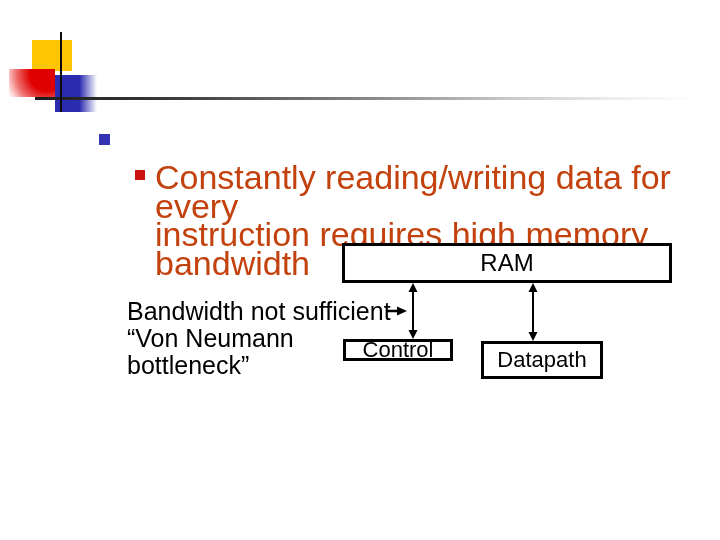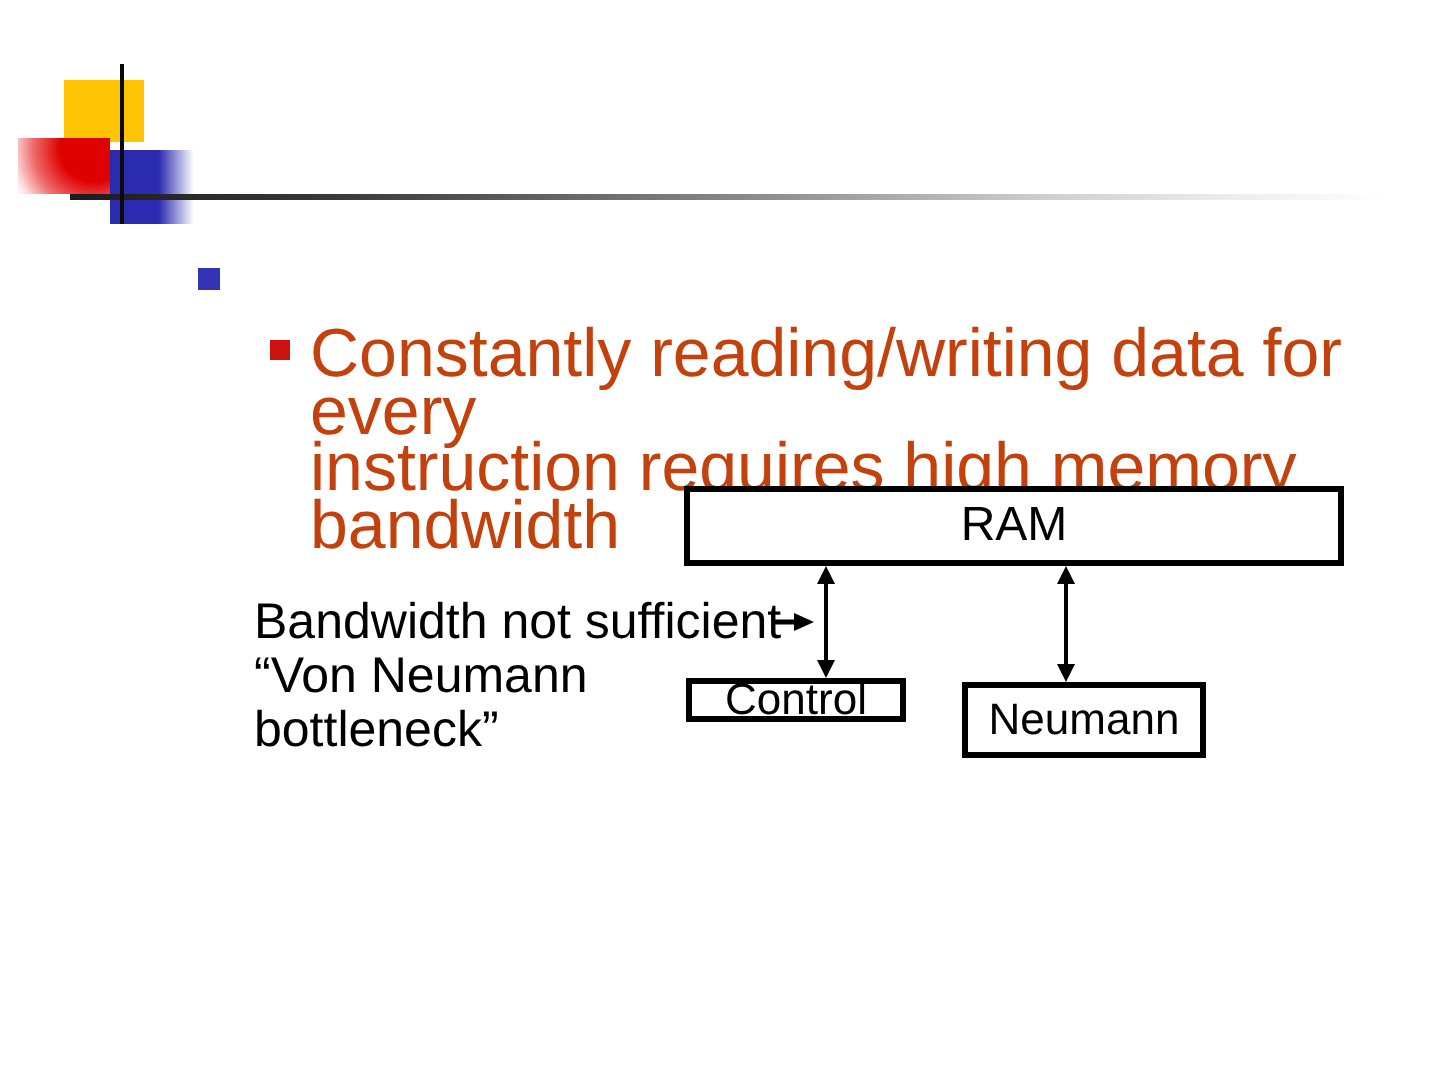--- a/index.html
+++ b/index.html
@@ -131,21 +131,21 @@
 “Von Neumann
 bottleneck”</div>
 
   <div class="abs diagram-box ram-box">
     <span>RAM</span>
   </div>
   <div class="abs diagram-box control-box">
     <span>Control</span>
   </div>
   <div class="abs diagram-box datapath-box">
-    <span>Neumann</span>
+    <span>Datapath</span>
   </div>
 
   <svg class="abs arrow-layer" width="720" height="540" viewBox="0 0 720 540">
 
     <g stroke="#000" fill="#000">
       <line x1="413" y1="290" x2="413" y2="332" stroke-width="2"></line>
       <polygon points="413,283 408.5,292 417.5,292" stroke="none"></polygon>
       <polygon points="413,339 408.5,330 417.5,330" stroke="none"></polygon>
     </g>
 

